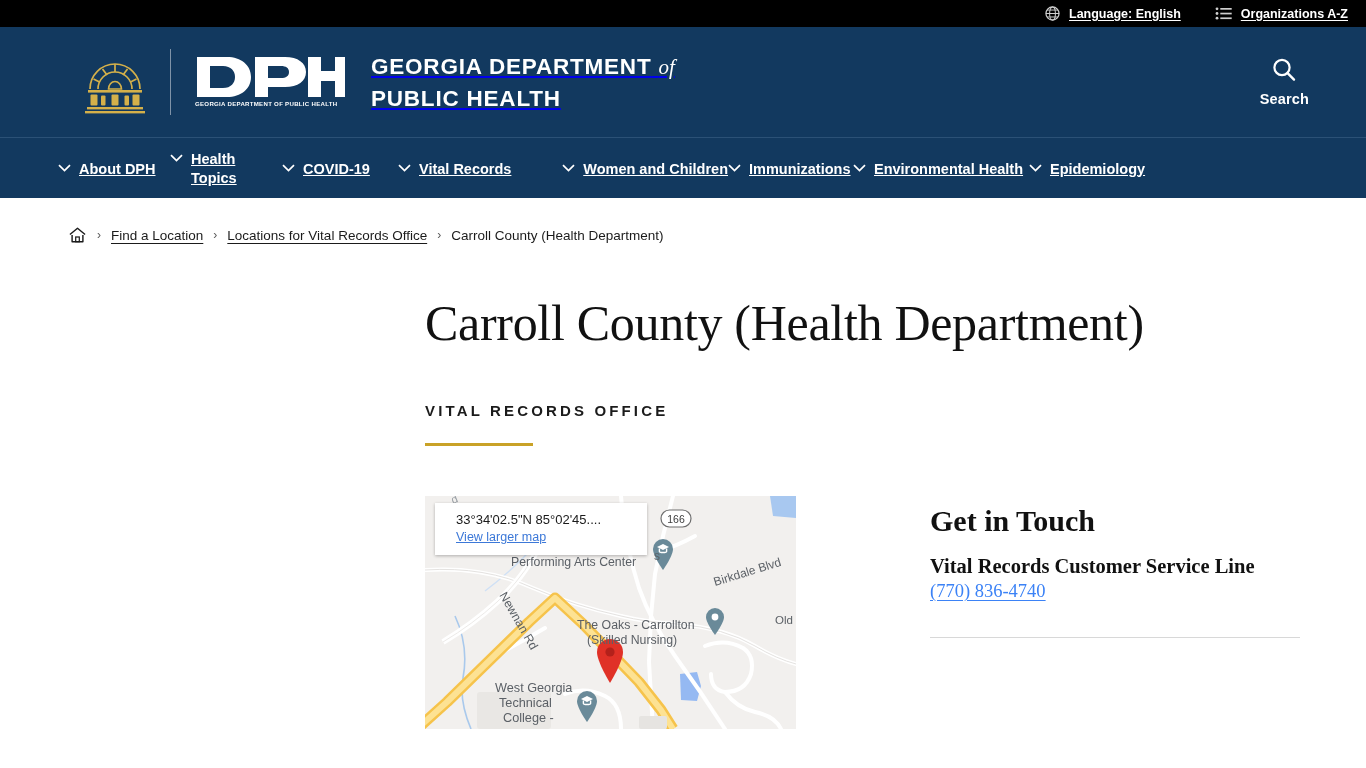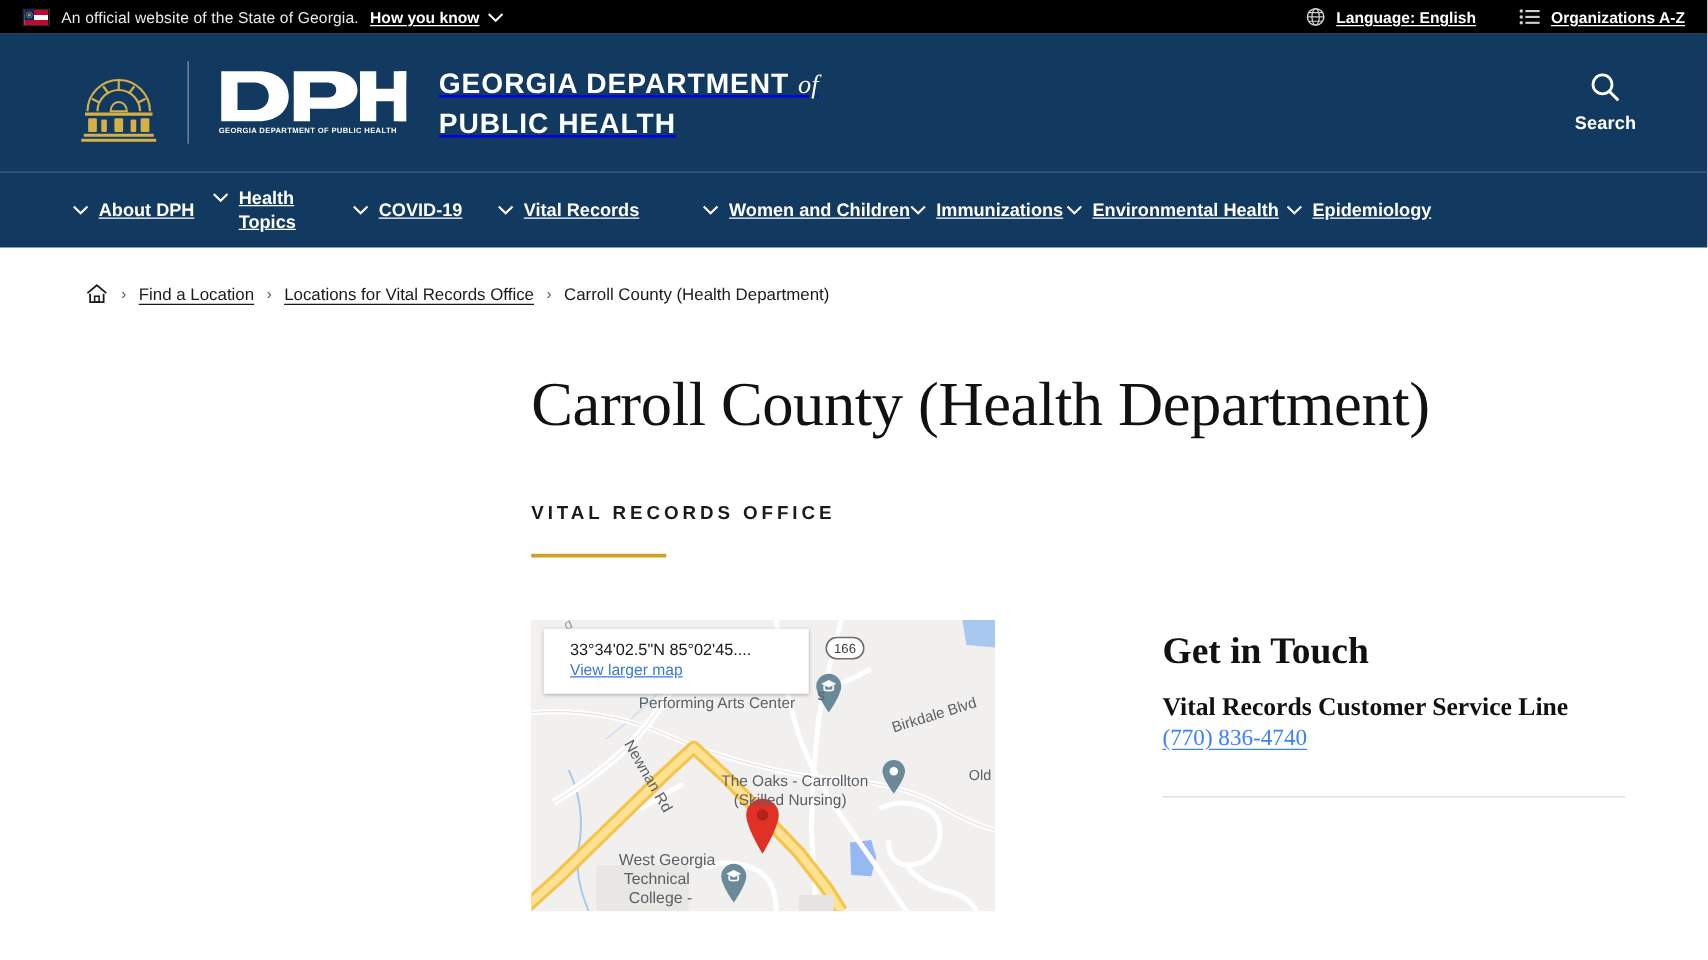--- a/index.html
+++ b/index.html
@@ -48,21 +48,21 @@
     color: #ffffff; font-size: 12.5px; font-weight: 700;
   }
   .sb-link .lbl { text-decoration: underline; text-underline-offset: 2px; cursor: pointer; }
 
   
   .masthead {
     background: #12395f;
     height: 111px;
     display: flex;
     align-items: center;
-    padding: 0 18px 0 64px;
+    padding: 0 18px 0 84px;
     position: relative;
     border-bottom: 1px solid #2b5176;
   }
   .brand { display: flex; align-items: center; }
   .capitol { width: 62px; height: 66px; flex: none; }
   .vdiv {
     width: 1px; height: 66px; background: #7f93a8;
     margin: 0 22px 0 24px;
   }
   .dph-mark { flex: none; margin-right: 26px; }
@@ -231,37 +231,20 @@
     margin-top: 35px;
     width: 370px;
     height: 1px;
     background: #d8d8d8;
   }
 </style>
 </head>
 <body>
 
 <div class="state-bar">
-  <div class="state-bar-left">
-    <svg class="ga-flag" viewBox="0 0 22 14">
-      <rect x="0" y="0" width="22" height="14" fill="#ffffff"></rect>
-      <rect x="0" y="0" width="22" height="4.66" fill="#bf0a30"></rect>
-      <rect x="0" y="9.34" width="22" height="4.66" fill="#bf0a30"></rect>
-      <rect x="0" y="0" width="9" height="9.34" fill="#002868"></rect>
-      <circle cx="4.5" cy="4.6" r="2.9" fill="none" stroke="#d4b04a" stroke-width="0.5"></circle>
-      <rect x="3.1" y="3.3" width="2.8" height="2.6" fill="#d4b04a" opacity=".8"></rect>
-    </svg>
-    <span class="state-bar-text">An official website of the State of Georgia.</span>
-    <span class="how-you-know">
-      <span>How you know</span>
-      <svg class="chev-sm" width="13" height="8" viewBox="0 0 13 8">
-        <path d="M1 1.2 L6.5 6.6 L12 1.2" fill="none" stroke="#ffffff" stroke-width="1.6"></path>
-      </svg>
-    </span>
-  </div>
   <div class="state-bar-right">
     <span class="sb-link">
       <svg width="15" height="15" viewBox="0 0 16 16">
         <circle cx="8" cy="8" r="7" fill="none" stroke="#cfcfcf" stroke-width="1.3"></circle>
         <ellipse cx="8" cy="8" rx="3.1" ry="7" fill="none" stroke="#cfcfcf" stroke-width="1.1"></ellipse>
         <line x1="1" y1="8" x2="15" y2="8" stroke="#cfcfcf" stroke-width="1.1"></line>
         <line x1="2" y1="4.3" x2="14" y2="4.3" stroke="#cfcfcf" stroke-width="1"></line>
         <line x1="2" y1="11.7" x2="14" y2="11.7" stroke="#cfcfcf" stroke-width="1"></line>
       </svg>
       <span class="lbl">Language: English</span>

